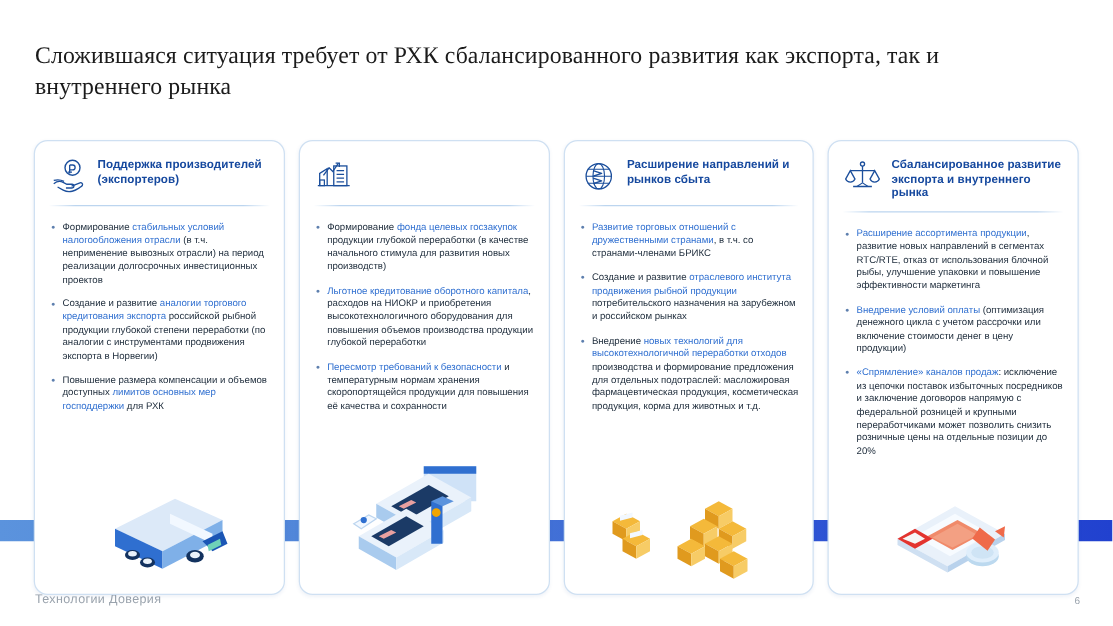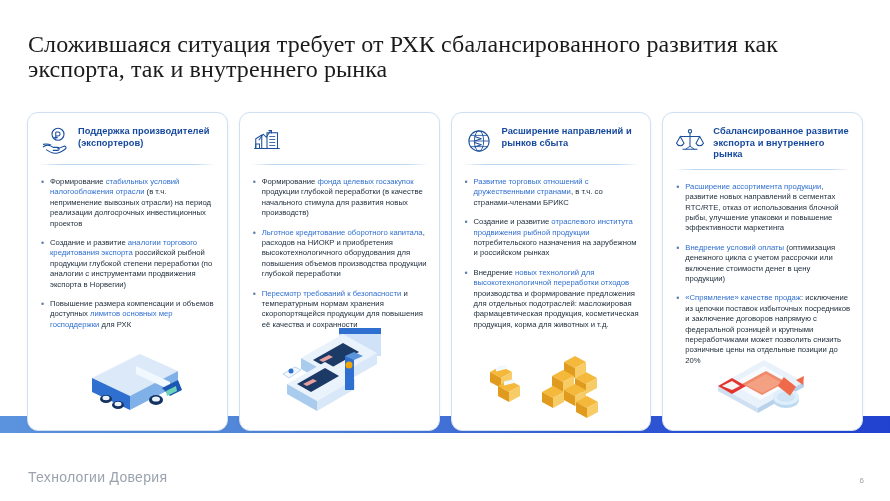--- a/index.html
+++ b/index.html
@@ -10,40 +10,40 @@
     overflow:hidden;
     position:relative;
   }
   .slide{position:absolute;inset:0;background:#fff;}
 
   
   .title{
     position:absolute;
     left:28px; top:32px; right:40px;
     font-family:"Liberation Serif", serif;
-    font-size:24px;
+    font-size:19px;
     line-height:25px;
     color:#1b1b1b;
     letter-spacing:.1px;
   }
 
   
   .band{
     position:absolute;
     left:0; right:0;
     top:416px; height:17px;
     background:linear-gradient(90deg,#5b93dd 0%, #4e82d8 35%, #2f55d4 72%, #2141cf 100%);
     z-index:1;
   }
 
   
   .cards{
     position:absolute;
     left:27px; top:112px;
-    width:836px; height:319px;
+    width:836px; height:364px;
     display:flex;
     gap:11px;
     z-index:2;
   }
   .card{
     flex:1 1 0;
     background:#ffffff;
     border:1px solid #cfe0f2;
     border-radius:11px;
     box-shadow:0 1px 3px rgba(40,80,150,.07);
@@ -103,21 +103,21 @@
     left:0;right:0;bottom:0;
     height:116px;
     pointer-events:none;
   }
   .illus svg{position:absolute;bottom:0;left:50%;transform:translateX(-50%);}
 
   
   .footer-brand{
     position:absolute;
     left:28px; bottom:16px;
-    font-size:14px;
+    font-size:10px;
     color:#9aa3ad;
     letter-spacing:.3px;
   }
   .page-num{
     position:absolute;
     right:26px; bottom:16px;
     font-size:8px;
     color:#9aa3ad;
   }
 </style>
@@ -333,21 +333,21 @@
         <div class="bullet">
             <span class="dot">•</span>
             <span class="txt"><span class="hl">Расширение ассортимента продукции</span><span>, развитие новых направлений в сегментах RTC/RTE, отказ от использования блочной рыбы, улучшение упаковки и повышение эффективности маркетинга</span></span>
           </div>
         <div class="bullet">
             <span class="dot">•</span>
             <span class="txt"><span class="hl">Внедрение условий оплаты</span><span> (оптимизация денежного цикла с учетом рассрочки или включение стоимости денег в цену продукции)</span></span>
           </div>
         <div class="bullet">
             <span class="dot">•</span>
-            <span class="txt"><span class="hl">«Спрямление» качестве продаж</span><span>: исключение из цепочки поставок избыточных посредников и заключение договоров напрямую с федеральной розницей и крупными переработчиками может позволить снизить розничные цены на отдельные позиции до 20%</span></span>
+            <span class="txt"><span class="hl">«Спрямление» каналов продаж</span><span>: исключение из цепочки поставок избыточных посредников и заключение договоров напрямую с федеральной розницей и крупными переработчиками может позволить снизить розничные цены на отдельные позиции до 20%</span></span>
           </div>
       </div>
       <div class="illus">
         <svg width="130" height="80" viewBox="0 0 130 80">
           <g transform="translate(18,6)">
             <path d="M2 30 L48 4 L88 26 L42 52 Z" fill="#e9f1fa"></path>
             <path d="M2 30 L42 52 L42 57 L2 35 Z" fill="#cfe0f2"></path>
             <path d="M42 52 L88 26 L88 31 L42 57 Z" fill="#b9d2ec"></path>
             <path d="M16 28 L48 10 L76 26 L44 44 Z" fill="#f7fbff"></path>
             <path d="M26 28 L50 15 L70 26 L46 39 Z" fill="#f08a6a"></path>

